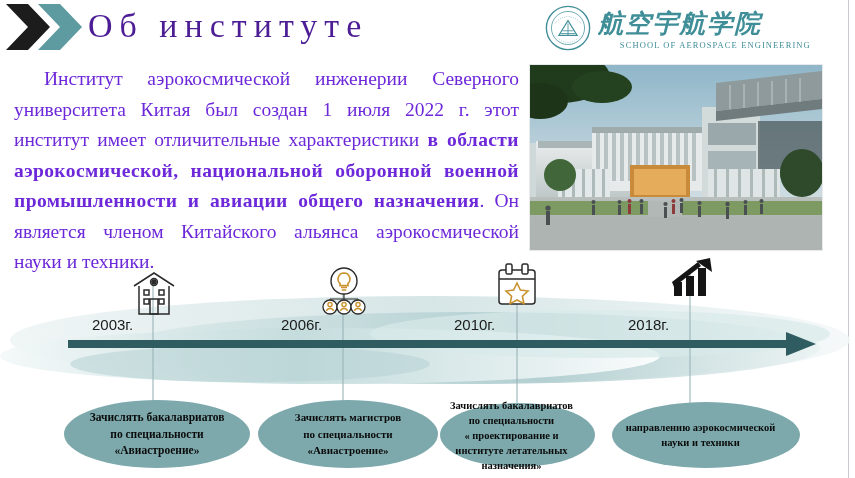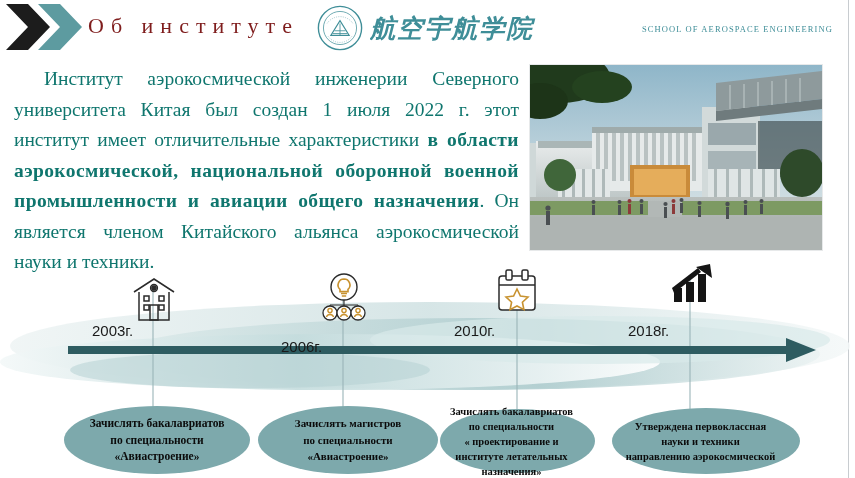--- a/index.html
+++ b/index.html
@@ -19,53 +19,53 @@
     position:absolute; top:0; right:6px; width:1px; height:478px;
     background:#c8ccd0;
   }
 
   
   .header { position:absolute; left:0; top:0; width:855px; height:58px; }
   .chevrons { position:absolute; left:4px; top:2px; width:84px; height:50px; }
   .title {
     position:absolute; left:88px; top:2px;
     font-family: "Liberation Serif","DejaVu Serif",serif;
-    font-size: 22px; color:#7f1d1d; letter-spacing: 7px;
+    font-size: 34px; color:#4c1d95; letter-spacing: 7px;
     line-height: 48px; white-space: nowrap;
   }
   .logo { position:absolute; right:22px; top:3px; height:50px; display:flex; align-items:center; gap:7px; }
   .logo-seal { width:46px; height:46px; flex:0 0 auto; }
-  .logo-txt { display:flex; flex-direction:row; align-items:center; justify-content:center;gap:37px; }
+  .logo-txt { display:flex; flex-direction:column; align-items:center; justify-content:center; }
   .logo-cn { height:32px; }
   .logo-en {
     font-family:"Liberation Serif","DejaVu Serif",serif;
     font-size:8.5px; letter-spacing:1.1px; color:#3f8e98; font-weight:normal;
     margin-top:1px; white-space:nowrap;
   }
 
   
   .para {
     position:absolute; left:14px; top:64px; width:505px;
     font-family:"Liberation Serif","DejaVu Serif",serif;
-    font-size:19.5px; line-height:30.5px; color:#0f766e;
+    font-size:19.5px; line-height:30.5px; color:#6d28d9;
     text-align: justify; text-indent: 30px;
     hyphens:none;
   }
   .para b { font-weight:bold; letter-spacing:0.4px; }
 
   
   .photo {
     position:absolute; left:529px; top:64px; width:294px; height:187px;
     overflow:hidden; background:#9fb2b8;
     border:1px solid #e7e9ea;
   }
   .photo svg { display:block; }
 
   
-  .stage { position:absolute; left:0; top:258px; width:855px; height:220px; }
+  .stage { position:absolute; left:0; top:252px; width:855px; height:220px; }
   .stage > svg { position:absolute; left:0; top:0; }
 
   .yearlbl {
     position:absolute;
     font-family:"Liberation Sans","DejaVu Sans",sans-serif;
     font-size:15px; color:#1a1a1a; white-space:nowrap;
   }
 
   .icon-wrap { position:absolute; }
 
@@ -337,21 +337,21 @@
           <rect x="6" y="26" width="8" height="14"></rect>
           <rect x="18" y="20" width="8" height="20"></rect>
           <rect x="30" y="12" width="8" height="28"></rect>
           <polygon points="4,26 30,6 33,10 6,31"></polygon>
           <polygon points="42,2 44,16 28,5"></polygon>
         </g>
       </svg>
     </div>
 
     <div class="yearlbl" style="left:92px; top:64px;">2003г.</div>
-    <div class="yearlbl" style="left:281px; top:64px;margin-top:16px;">2006г.</div>
+    <div class="yearlbl" style="left:281px; top:64px;">2006г.</div>
     <div class="yearlbl" style="left:454px; top:64px;">2010г.</div>
     <div class="yearlbl" style="left:628px; top:64px;text-align:center;">2018г.</div>
 
     <div class="bubble" style="left:64px; top:148px; width:186px; height:68px; font-size:11.5px;">
       <div class="oval"></div>
       <div class="txt">
         <div>Зачислять бакалавриатов</div>
         <div>по специальности</div>
         <div>«Авиастроение»</div>
       </div>
@@ -373,20 +373,19 @@
         <div>по специальности</div>
         <div>« проектирование и</div>
         <div>институте летательных</div>
         <div>назначения»</div>
       </div>
     </div>
 
     <div class="bubble" style="left:612px; top:150px; width:188px; height:66px; font-size:10.5px; line-height:15px;">
       <div class="oval"></div>
       <div class="txt" style="width:210px; margin-left:-11px;">
-        <div>Утверждена первоклассная</div>
+        <div>направлению аэрокосмической</div>
         <div>науки и техники</div>
-        <div>направлению аэрокосмической</div>
       </div>
     </div>
 
   </div>
 </div>
 
 </body></html>

